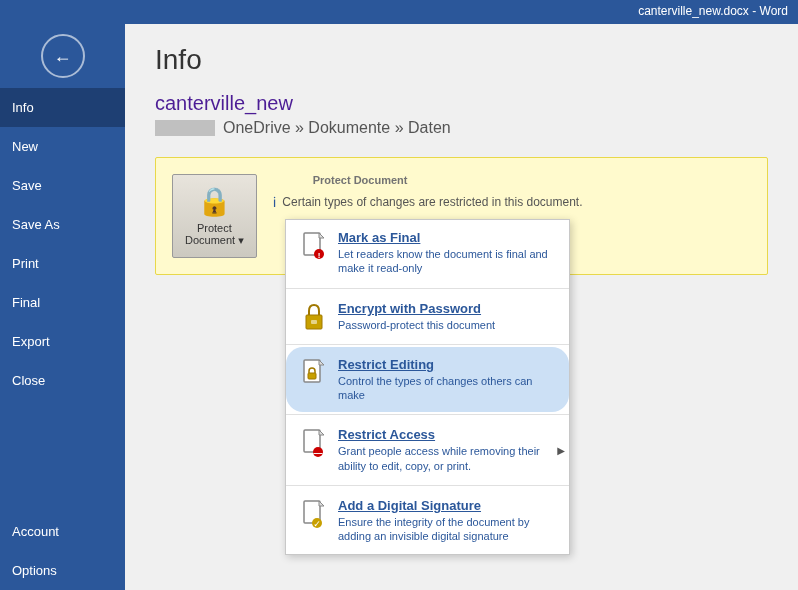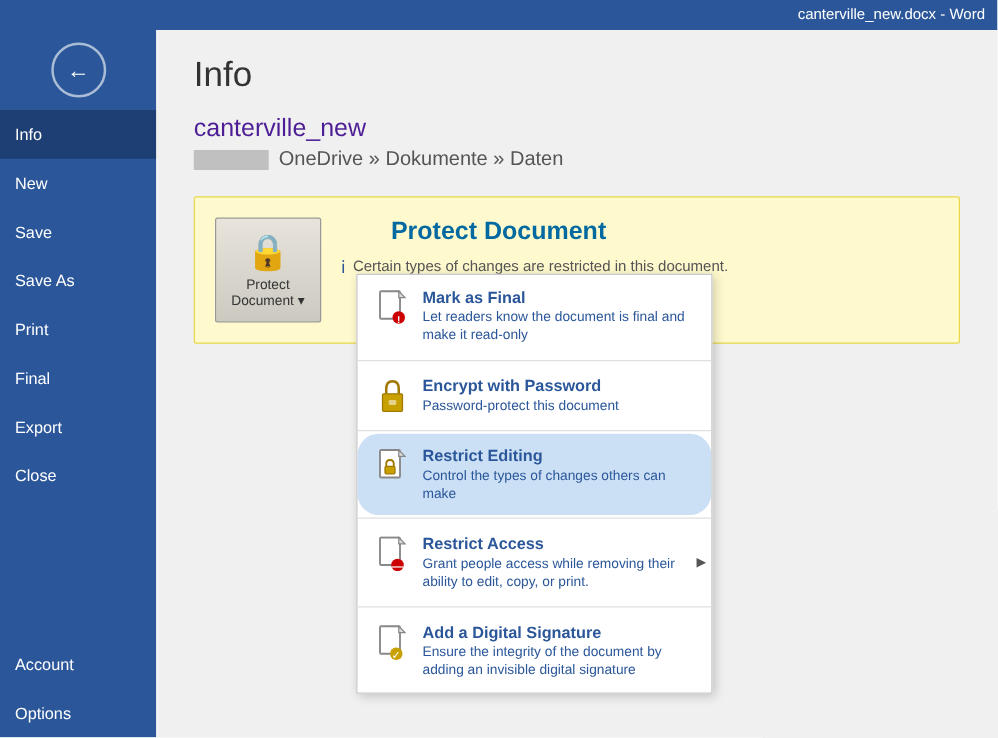--- a/index.html
+++ b/index.html
@@ -128,23 +128,23 @@
       color: #333;
       text-align: center;
       background: linear-gradient(to bottom, #e8e4dc, #ccc9c0);
     }
 
     .protect-btn .lock-icon {
       font-size: 28px;
     }
 
     .protect-content h3 {
-      font-size: 20px;
+      font-size: 11px;
       font-weight: 600;
-      color: #0369a1;
+      color: #737373;
       margin-bottom: 6px;
       padding-left: 40px;
     }
 
     .protect-content p {
       font-size: 12px;
       color: #555;
       display: flex;
       align-items: center;
       gap: 6px;
@@ -183,20 +183,21 @@
       margin-top: 2px;
       display: flex;
       align-items: center;
       justify-content: center;
     }
 
     .dropdown-item-content h4 {
       font-size: 13px;
       font-weight: 600;
       color: #2b579a;
+      text-decoration: underline;
     }
 
     .dropdown-item-content p {
       font-size: 11px;
       color: #2b579a;
       margin-top: 2px;
       line-height: 1.3;
     }
 
     .dropdown-divider {

